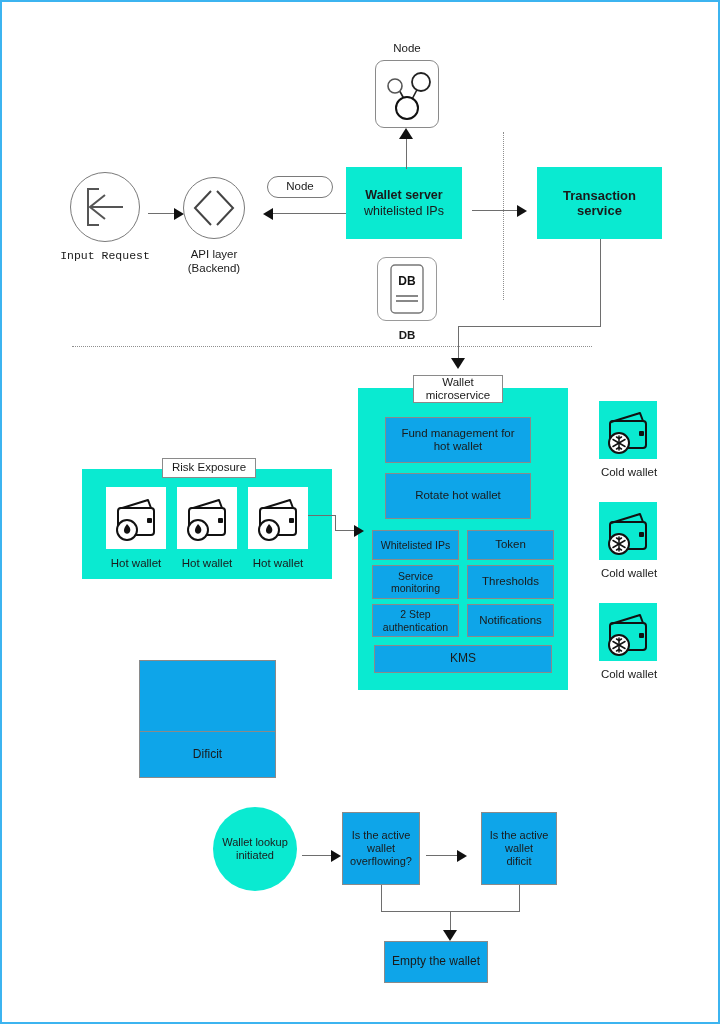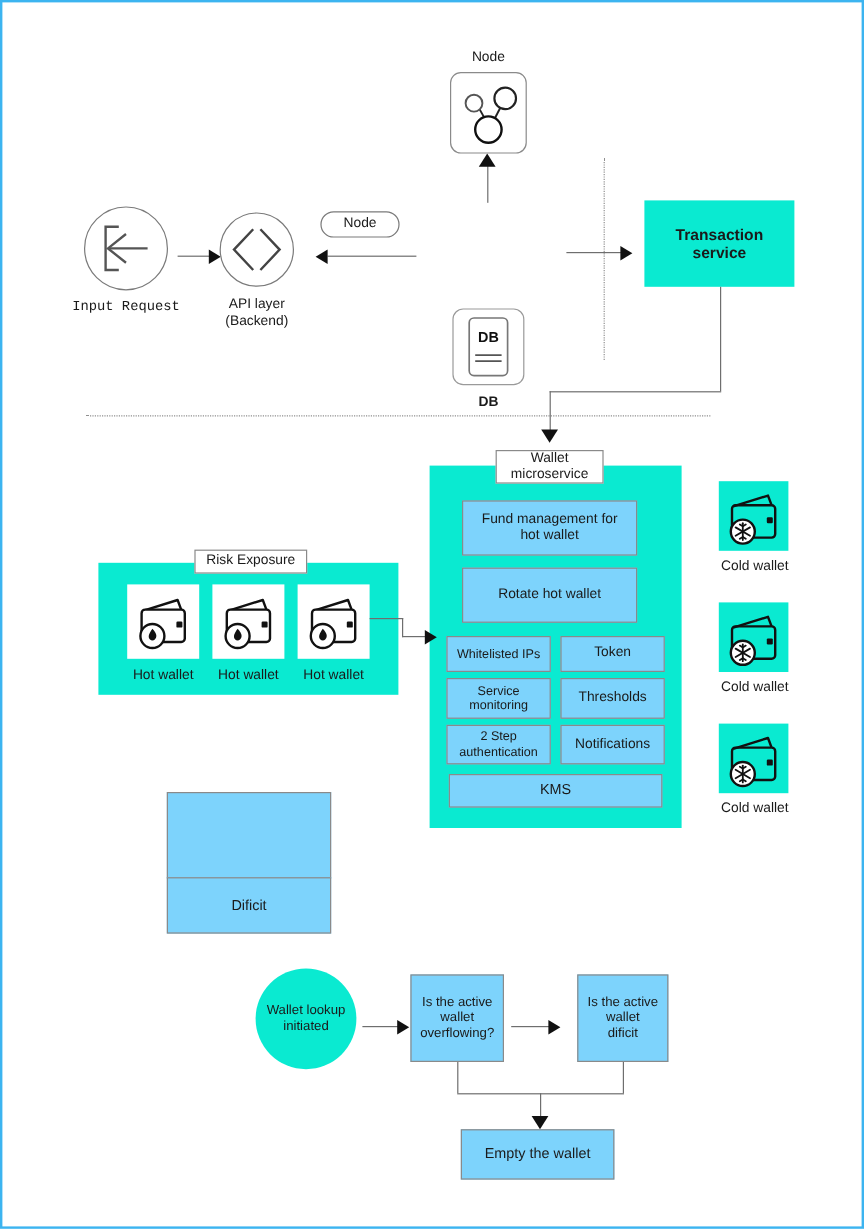--- a/index.html
+++ b/index.html
@@ -3,21 +3,21 @@
 <meta charset="utf-8">
 <style>
   html,body{margin:0;padding:0;background:#ffffff;}
   body{width:720px;height:1024px;overflow:hidden;font-family:"Liberation Sans","DejaVu Sans",sans-serif;color:#1a1a1a;}
   #canvas{position:relative;width:720px;height:1024px;background:#ffffff;box-sizing:border-box;border:2px solid #3cb4f0;}
   .abs{position:absolute;box-sizing:border-box;}
   .ctext{display:flex;align-items:center;justify-content:center;text-align:center;line-height:1.16;}
   
   .cyanbox{background:#0aead1;}
   .whitebox{background:#ffffff;border:1px solid #7a7a7a;}
-  .wbox-thin{background:#7dd3fc;border:1px solid #8a8a8a;}
+  .wbox-thin{background:#0ea5e9;border:1px solid #8a8a8a;}
   .lbl-over{background:#ffffff;border:1px solid #8a8a8a;z-index:6;}
   
   .hline{background:#6e6e6e;height:1px;}
   .vline{background:#6e6e6e;width:1px;}
   .dotted-h{border-top:1px dotted #8f8f8f;height:0;}
   .dotted-v{border-left:1px dotted #8f8f8f;width:0;}
   .arrow-r{width:0;height:0;border-top:6px solid transparent;border-bottom:6px solid transparent;border-left:10px solid #111;}
   .arrow-l{width:0;height:0;border-top:6px solid transparent;border-bottom:6px solid transparent;border-right:10px solid #111;}
   .arrow-u{width:0;height:0;border-left:7px solid transparent;border-right:7px solid transparent;border-bottom:11px solid #111;}
   .arrow-d{width:0;height:0;border-left:7px solid transparent;border-right:7px solid transparent;border-top:11px solid #111;}
@@ -52,20 +52,24 @@
     </svg>
   </div>
   <div class="abs caption" style="left:162px;top:246px;width:100px;">API layer</div>
   <div class="abs caption" style="left:162px;top:260px;width:100px;">(Backend)</div>
 
   <div class="abs whitebox ctext" style="left:265px;top:174px;width:66px;height:22px;border-radius:11px;font-size:11.5px;">Node</div>
 
   <div class="abs hline" style="left:271px;top:211px;width:74px;"></div>
   <div class="abs arrow-l" style="left:261px;top:205.5px;"></div>
 
+  <div class="abs cyanbox" style="left:344px;top:165px;width:116px;height:72px;display:flex;flex-direction:column;align-items:center;justify-content:center;">
+    <div class="bold" style="font-size:12.5px;">Wallet server</div>
+    <div style="font-size:12.5px;margin-top:2px;">whitelisted IPs</div>
+  </div>
 
   <div class="abs vline" style="left:404px;top:135px;height:32px;"></div>
   <div class="abs arrow-u" style="left:397px;top:126px;"></div>
 
   <div class="abs caption" style="left:364px;top:40px;width:82px;">Node</div>
   <div class="abs" style="left:373px;top:58px;width:64px;height:68px;border:1px solid #8a8a8a;border-radius:9px;background:#fff;">
     <svg width="62" height="66" viewBox="0 0 62 66">
       <line x1="22" y1="27" x2="32" y2="45" stroke="#222" stroke-width="1.6"></line>
       <line x1="44" y1="23" x2="33" y2="44" stroke="#222" stroke-width="1.6"></line>
       <circle cx="31" cy="47" r="11" fill="#fff" stroke="#111" stroke-width="2"></circle>
@@ -269,17 +273,17 @@
     <div>wallet</div>
     <div>dificit</div>
   </div>
 
   <div class="abs vline" style="left:379px;top:883px;height:26px;"></div>
   <div class="abs vline" style="left:517px;top:883px;height:26px;"></div>
   <div class="abs hline" style="left:379px;top:909px;width:139px;"></div>
   <div class="abs vline" style="left:448px;top:909px;height:23px;"></div>
   <div class="abs arrow-d" style="left:441px;top:928px;"></div>
 
-  <div class="abs wbox-thin ctext" style="left:382px;top:939px;width:128px;height:42px;font-size:12px;">
+  <div class="abs wbox-thin ctext" style="left:382px;top:939px;width:104px;height:42px;font-size:12px;">
     <div>Empty the wallet</div>
   </div>
 
 </div>
 
 </body></html>

